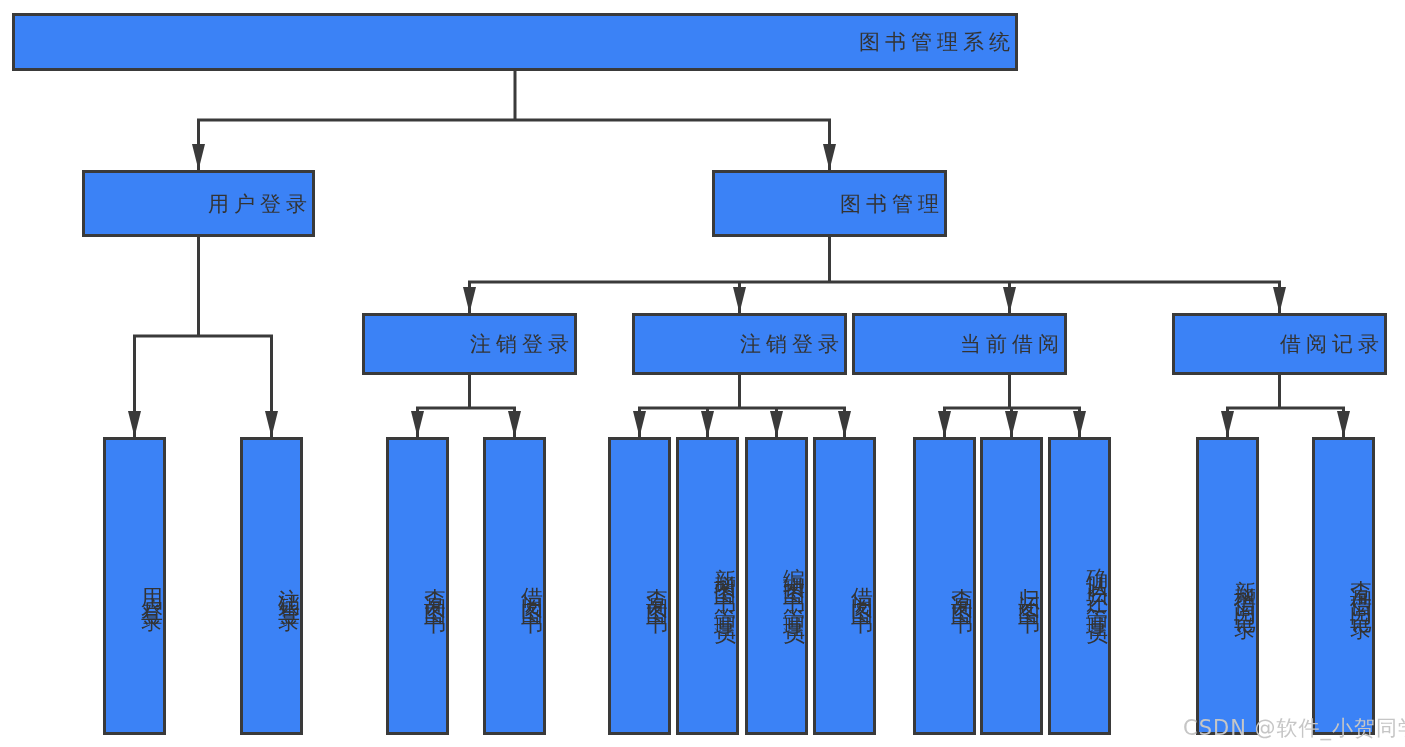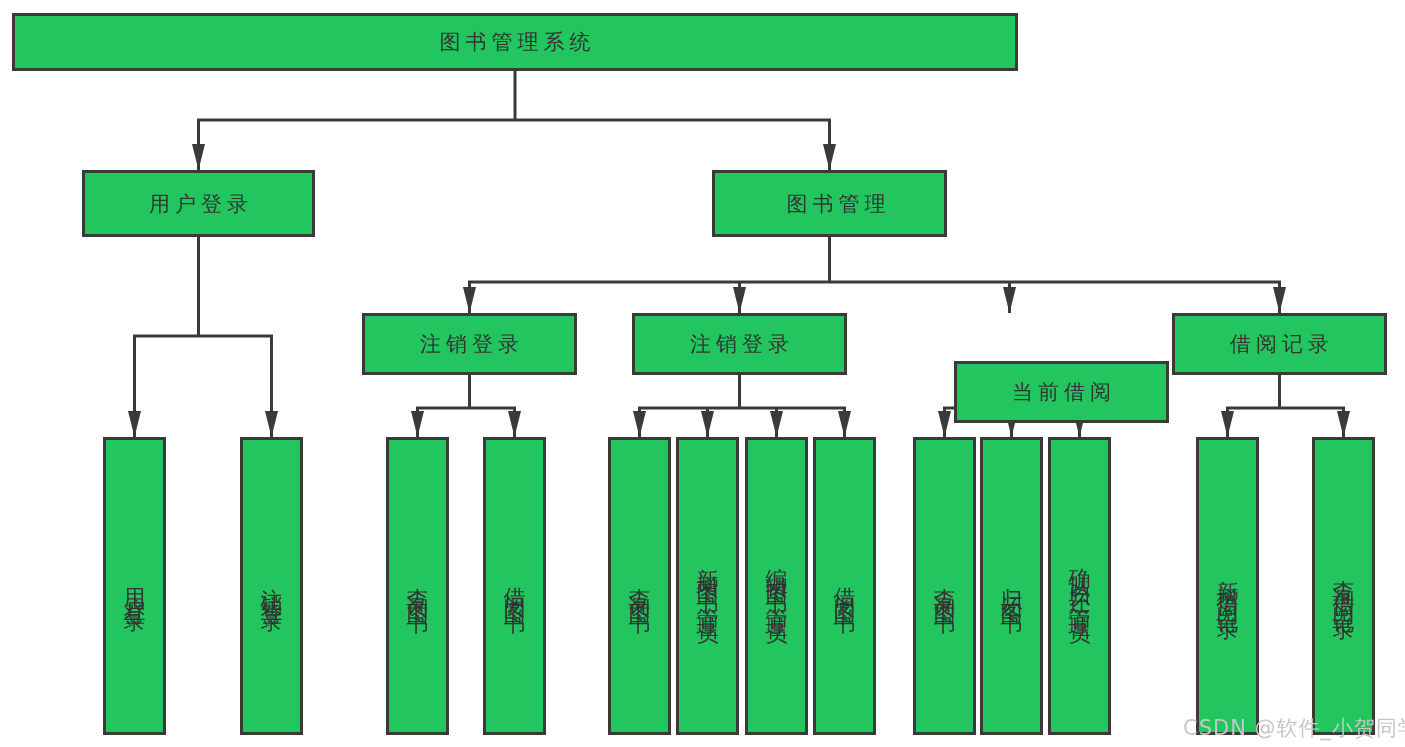--- a/index.html
+++ b/index.html
@@ -13,42 +13,42 @@
   }
   .connectors {
     position: absolute;
     left: 0; top: 0;
     width: 1405px; height: 747px;
     pointer-events: none;
   }
   .node {
     position: absolute;
     box-sizing: border-box;
-    background: #22c55e;
+    background: #3b82f6;
     border: 3px solid #3a3a3a;
     color: #333333;
     display: flex;
     align-items: center;
-    justify-content: center;
+    justify-content: flex-end;
     text-align: center;
   }
   .hnode {
     font-size: 21px;
     letter-spacing: 5px;
     text-indent: 5px;
     white-space: nowrap;
   }
   .root  { left: 12px;  top: 13px;  width: 1006px; height: 58px; }
   .lvl2  { top: 170px; height: 67px; }
   .login { left: 82px;  width: 233px; }
   .mgmt  { left: 712px; width: 235px; padding-left: 13px; }
   .lvl3  { top: 313px; height: 62px; width: 215px; }
   .rec   { left: 362px; }
   .bor   { left: 632px; }
-  .cur   { left: 954px; margin-top: 48px; }
+  .cur   { left: 852px; }
   .recd  { left: 1172px; }
   .vnode {
     top: 437px;
     width: 63px;
     height: 298px;
   }
   .vnode .vtext {
     writing-mode: vertical-rl;
     text-orientation: mixed;
     font-size: 22px;

